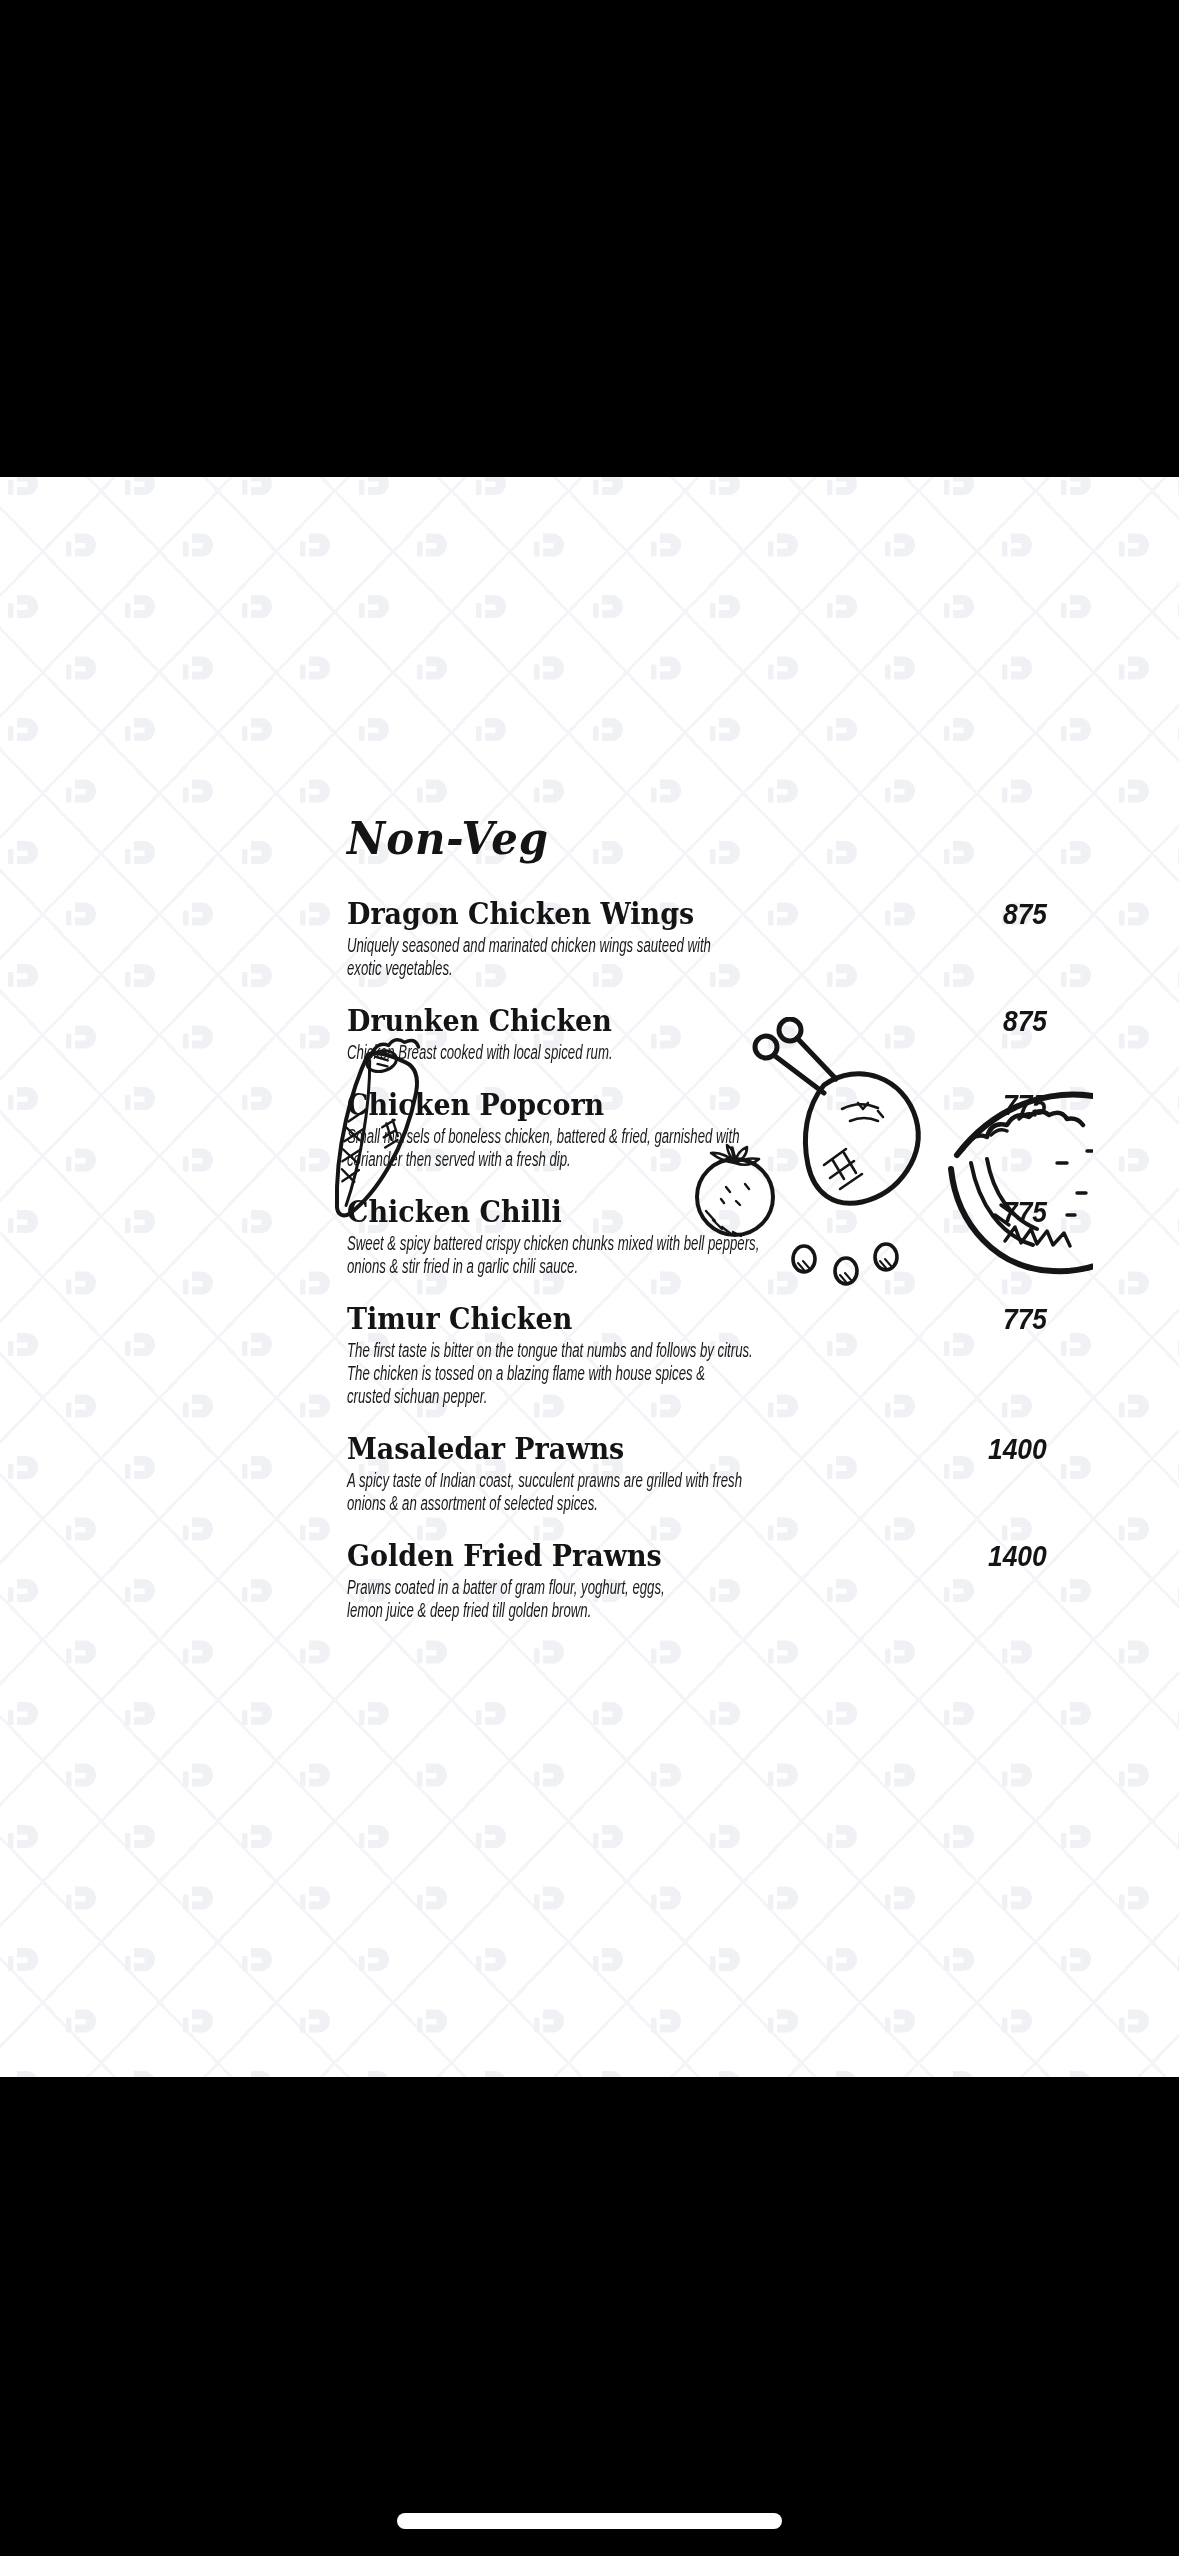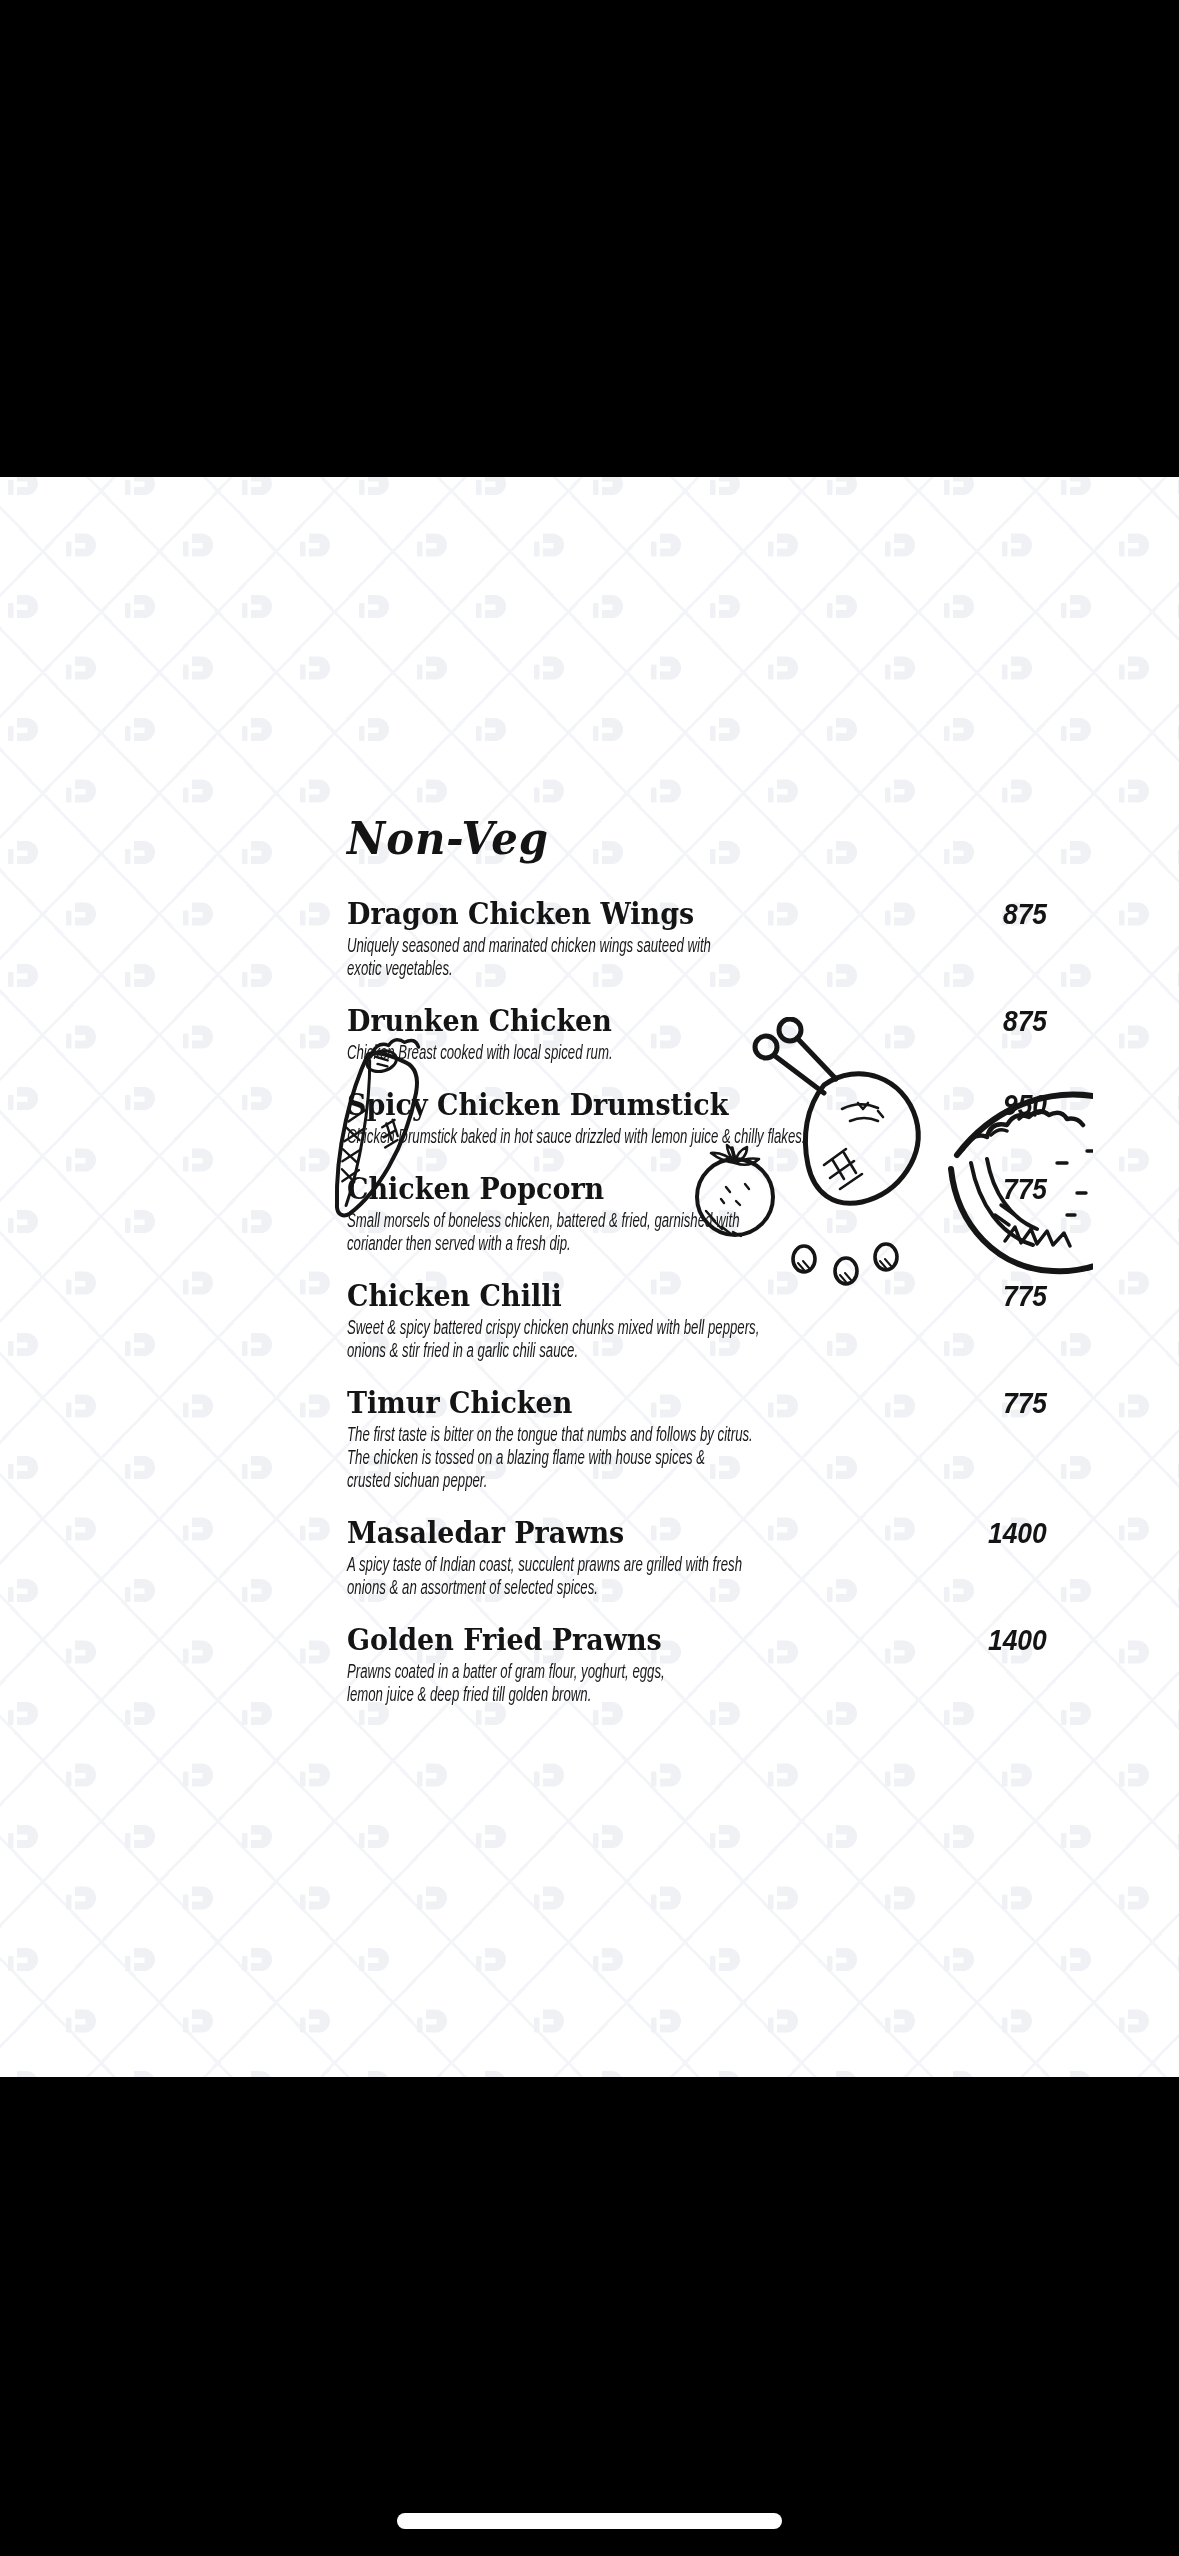--- a/index.html
+++ b/index.html
@@ -452,27 +452,20 @@
       </div>
 
       <div class="item">
         <div class="row">
           <span class="iname">Drunken Chicken</span>
           <span class="iprice">875</span>
         </div>
         <p class="idesc">Chicken Breast cooked with local spiced rum.</p>
       </div>
 
-      <div class="item">
-        <div class="row">
-          <span class="iname">Spicy Chicken Drumstick</span>
-          <span class="iprice">950</span>
-        </div>
-        <p class="idesc">Chicken Drumstick baked in hot sauce drizzled with lemon juice &amp; chilly flakes.</p>
-      </div>
 
       <div class="item">
         <div class="row">
           <span class="iname">Chicken Popcorn</span>
           <span class="iprice">775</span>
         </div>
         <p class="idesc">Small morsels of boneless chicken, battered &amp; fried, garnished with
 coriander then served with a fresh dip.</p>
       </div>
 

